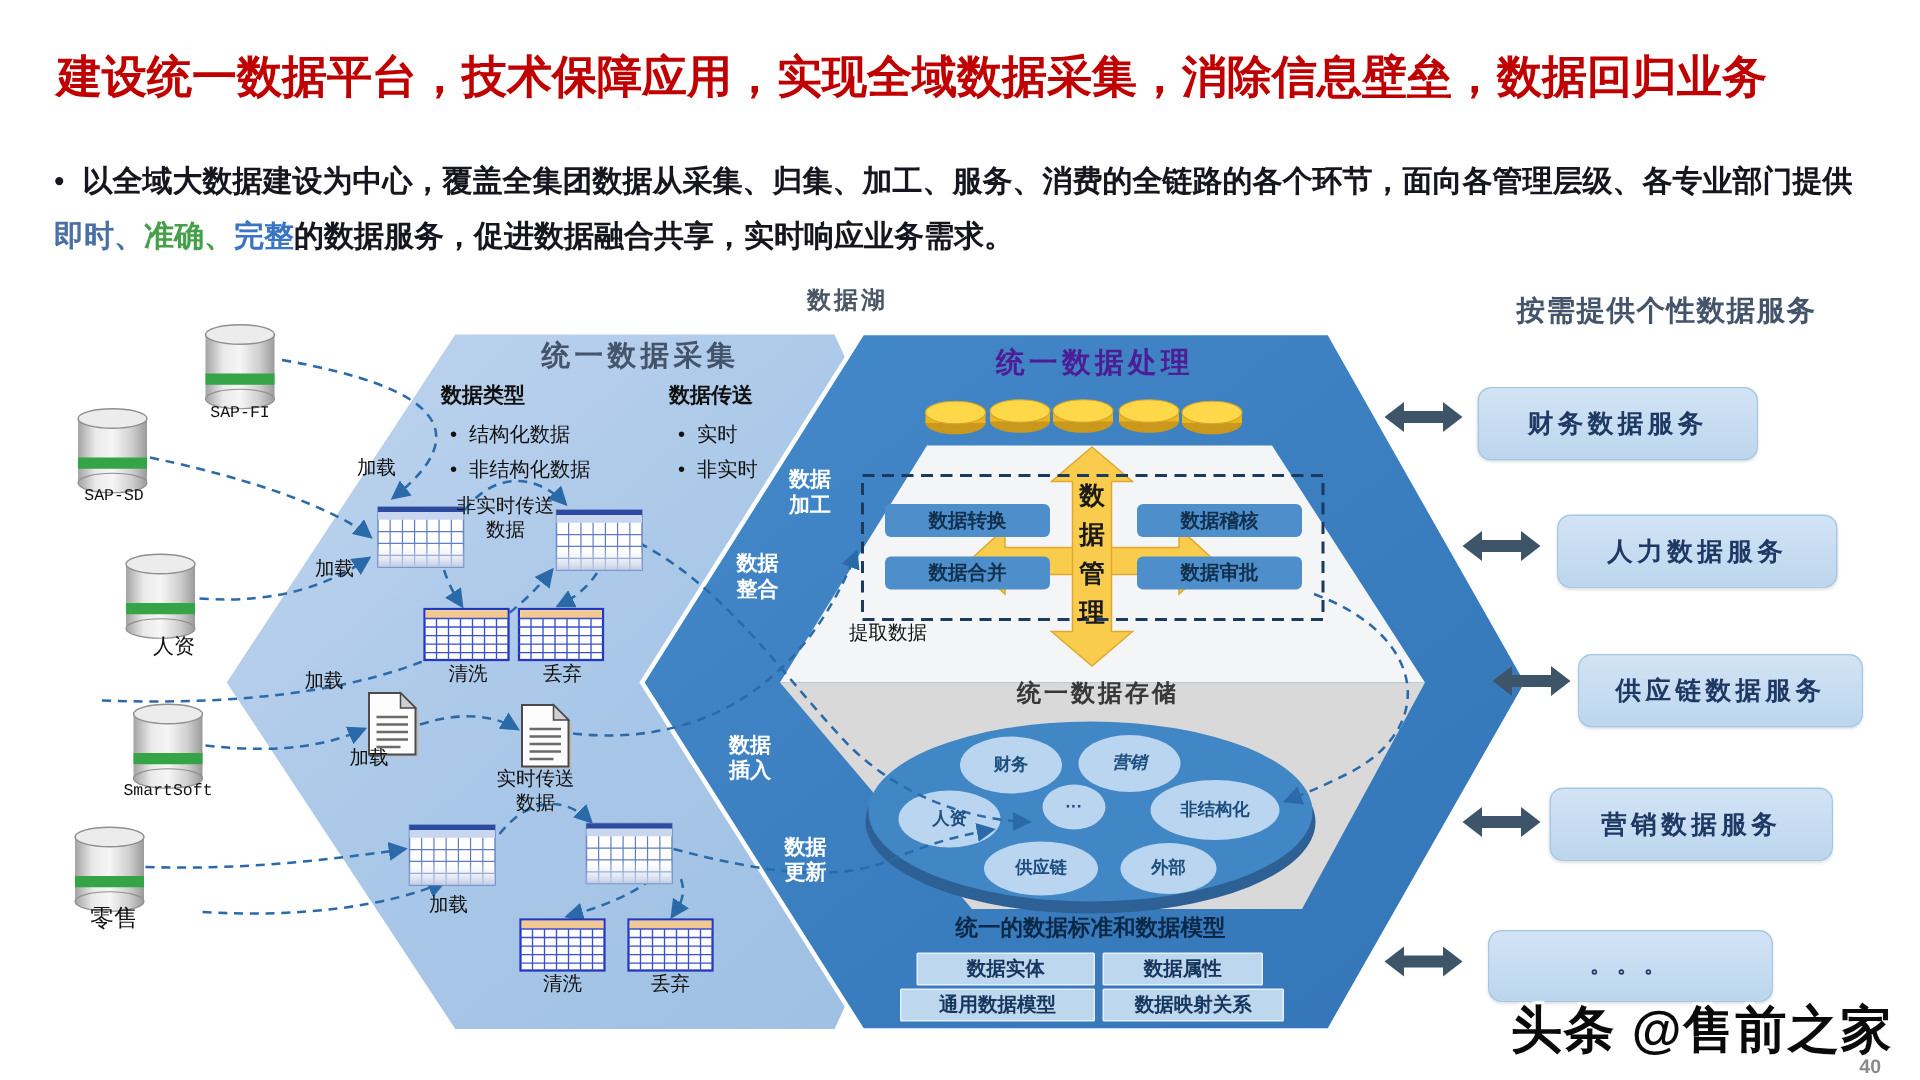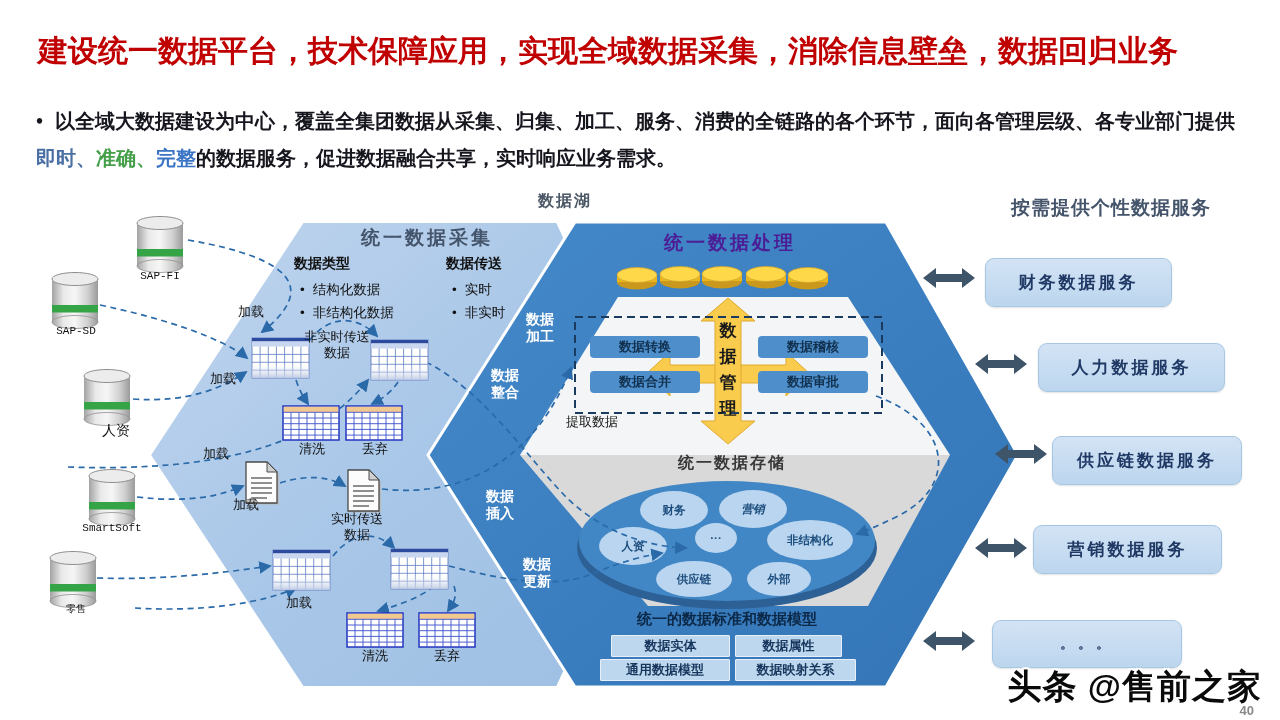--- a/index.html
+++ b/index.html
@@ -240,21 +240,21 @@
   <div class="lb c b" style="left:593px;top:610px;width:268px;font-size:15px;color:#0c2847;">统一的数据标准和数据模型</div>
   <div class="chip" style="left:611px;top:635px;width:117px;">数据实体</div>
   <div class="chip" style="left:735px;top:635px;width:105px;">数据属性</div>
   <div class="chip" style="left:600px;top:659px;width:128px;">通用数据模型</div>
   <div class="chip" style="left:735px;top:659px;width:119px;">数据映射关系</div>
 
   <div class="lb c mono" style="left:131px;top:270px;width:58px;">SAP-FI</div>
   <div class="lb c mono" style="left:46px;top:325px;width:60px;">SAP-SD</div>
   <div class="lb c" style="left:88px;top:422px;width:56px;font-size:14px;">人资</div>
   <div class="lb c mono" style="left:68px;top:522px;width:88px;">SmartSoft</div>
-  <div class="lb c" style="left:48px;top:603px;width:56px;font-size:10px;">零售</div>
+  <div class="lb c" style="left:48px;top:603px;width:56px;font-size:16px;">零售</div>
 
   <div class="lb c sec-hdr" style="left:993px;top:196px;width:236px;color:#44546a;letter-spacing:1px;">按需提供个性数据服务</div>
   <div class="svc-box" style="left:985px;top:258px;width:185px;height:47px;">财务数据服务</div>
   <div class="svc-box" style="left:1038px;top:343px;width:185px;height:47px;">人力数据服务</div>
   <div class="svc-box" style="left:1052px;top:436px;width:188px;height:47px;">供应链数据服务</div>
   <div class="svc-box" style="left:1033px;top:525px;width:187px;height:47px;">营销数据服务</div>
   <div class="svc-box" style="left:992px;top:620px;width:188px;height:46px;font-size:14px;letter-spacing:4px;">。。。</div>
 
   <div class="watermark">头条 @售前之家</div>
   <div class="page-num">40</div>

